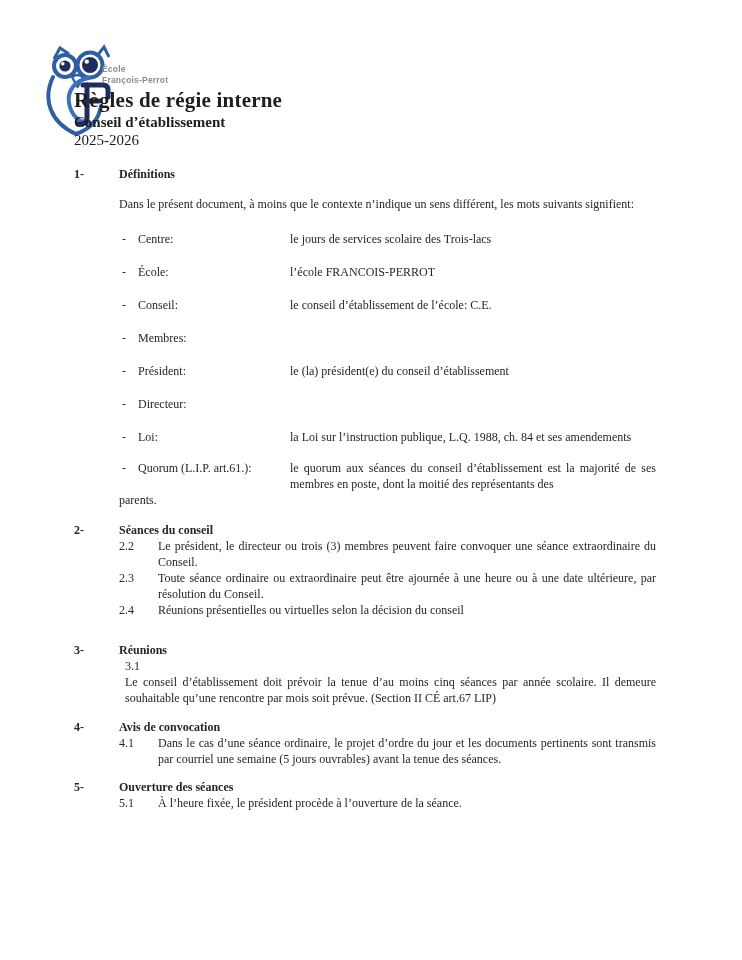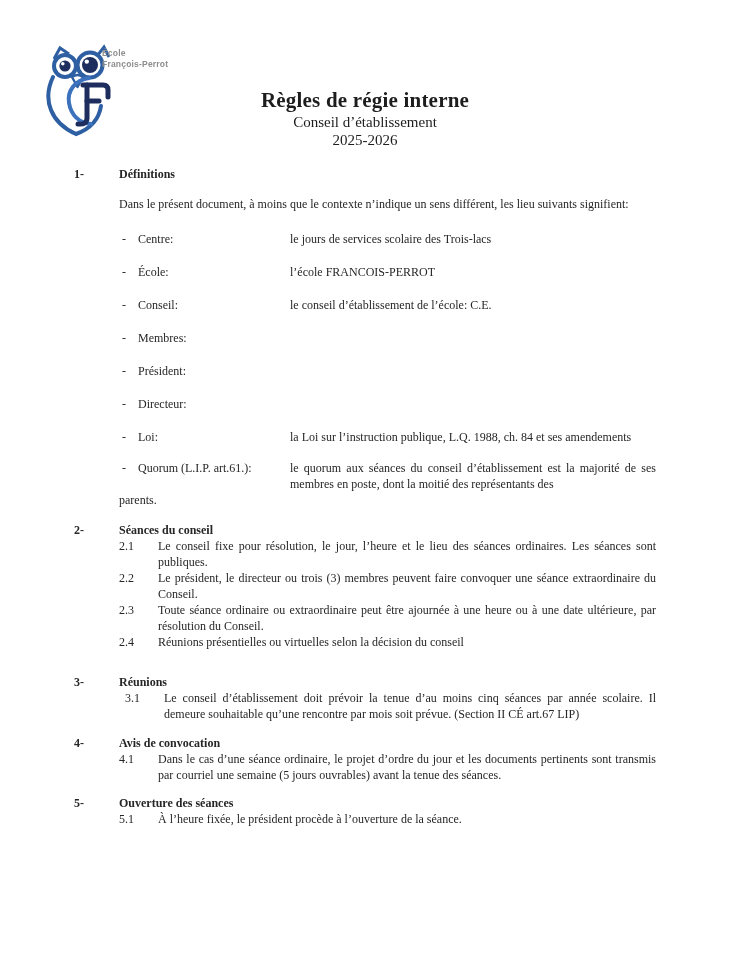--- a/index.html
+++ b/index.html
@@ -21,33 +21,33 @@
     font-size: 12px;
     line-height: 16px;
     color: var(--ink);
     overflow: hidden;
   }
 
   
   .logo { position: absolute; left: 45px; top: 44px; width: 150px; height: 95px; }
   .logo svg { position: absolute; left: 0; top: 0; }
   .logo-text {
-    position: absolute; left: 57px; top: 4px;
+    position: absolute; left: 57px; top: 20px;
     font-family: "Liberation Sans", "DejaVu Sans", sans-serif;
     font-size: 8.5px; line-height: 10.5px; font-weight: bold;
     color: var(--logo_gray); letter-spacing: 0.2px; white-space: nowrap;
   }
   .st-blue { stroke: var(--logo_blue); }
   .st-lblue { stroke: var(--logo_blue_light); }
   .st-navy { stroke: var(--logo_navy); }
 
   
-  .header { position: absolute; left: 74px; top: 88px; width: 582px; text-align: center; color: #1d1d1d; }
+  .header { position: absolute; left: 74px; top: 88px; width: 582px; text-align: left; color: #1d1d1d; }
   .doc-title { font-size: 21px; line-height: 24px; font-weight: 700; letter-spacing: 0.2px; }
-  .doc-subtitle { font-size: 15px; line-height: 18px; font-weight: 400; margin-top: 1px; }
+  .doc-subtitle { font-size: 15px; line-height: 18px; font-weight: 700; margin-top: 1px; }
   .doc-year { font-size: 15px; line-height: 18px; font-weight: 400; }
 
   
   .content { position: absolute; left: 74px; top: 166px; width: 582px; }
   .sec-head { display: flex; font-weight: 700; }
   .sec-num { width: 45px; flex: none; }
   .sec-title { flex: 1; }
   .sec-body { margin-left: 45px; }
   .justify { text-align: justify; }
 
@@ -57,21 +57,21 @@
   .def-row.first { margin-top: 19px; }
   .def-row.gap15 { margin-top: 15px; }
   .def-dash { width: 16px; margin-left: 3px; flex: none; }
   .def-term { width: 152px; flex: none; }
   .def-text { flex: 1; }
   .def-hang { }
 
   .sub-row { display: flex; }
   .sub-num { width: 39px; flex: none; }
   .sub-text { flex: 1; }
-  .sub-row.indented { padding-left: 6px; }
+  .sub-row.indented { padding-left: 6px; flex-direction: column; }
 
   .sec2 { margin-top: 14px; }
   .sec3 { margin-top: 24px; }
   .sec4 { margin-top: 13px; }
   .sec5 { margin-top: 12px; }
 </style>
 </head>
 <body>
 
 <div class="page">
@@ -112,21 +112,21 @@
   </div>
 
   <div class="content">
 
     <div class="sec">
       <div class="sec-head">
         <span class="sec-num">1-</span>
         <span class="sec-title">Définitions</span>
       </div>
       <div class="sec-body">
-        <p class="intro justify">Dans le présent document, à moins que le contexte n’indique un sens différent, les lieu suivants signifient:</p>
+        <p class="intro justify">Dans le présent document, à moins que le contexte n’indique un sens différent, les mots suivants signifient:</p>
 
         <div class="def-row first">
           <span class="def-dash">-</span>
           <span class="def-term">Centre:</span>
           <span class="def-text">le jours de services scolaire des Trois-lacs</span>
         </div>
         <div class="def-row">
           <span class="def-dash">-</span>
           <span class="def-term">École:</span>
           <span class="def-text">l’école FRANCOIS-PERROT</span>
@@ -136,20 +136,21 @@
           <span class="def-term">Conseil:</span>
           <span class="def-text">le conseil d’établissement de l’école: C.E.</span>
         </div>
         <div class="def-row">
           <span class="def-dash">-</span>
           <span class="def-term">Membres:</span>
         </div>
         <div class="def-row">
           <span class="def-dash">-</span>
           <span class="def-term">Président:</span>
+          <span class="def-text">le (la) président(e) du conseil d’établissement</span>
         </div>
         <div class="def-row">
           <span class="def-dash">-</span>
           <span class="def-term">Directeur:</span>
         </div>
         <div class="def-row">
           <span class="def-dash">-</span>
           <span class="def-term">Loi:</span>
           <span class="def-text">la Loi sur l’instruction publique, L.Q. 1988, ch. 84 et ses amendements</span>
         </div>
@@ -161,24 +162,20 @@
         <div class="def-hang">parents.</div>
       </div>
     </div>
 
     <div class="sec sec2">
       <div class="sec-head">
         <span class="sec-num">2-</span>
         <span class="sec-title">Séances du conseil</span>
       </div>
       <div class="sec-body">
-        <div class="sub-row">
-          <span class="sub-num">2.1</span>
-          <span class="sub-text justify">Le conseil fixe pour résolution, le jour, l’heure et le lieu des séances ordinaires.  Les séances sont publiques.</span>
-        </div>
         <div class="sub-row">
           <span class="sub-num">2.2</span>
           <span class="sub-text justify">Le président, le directeur ou trois (3) membres peuvent faire convoquer une séance extraordinaire du Conseil.</span>
         </div>
         <div class="sub-row">
           <span class="sub-num">2.3</span>
           <span class="sub-text justify">Toute séance ordinaire ou extraordinaire peut être ajournée à une heure ou à une date ultérieure, par résolution du Conseil.</span>
         </div>
         <div class="sub-row">
           <span class="sub-num">2.4</span>

